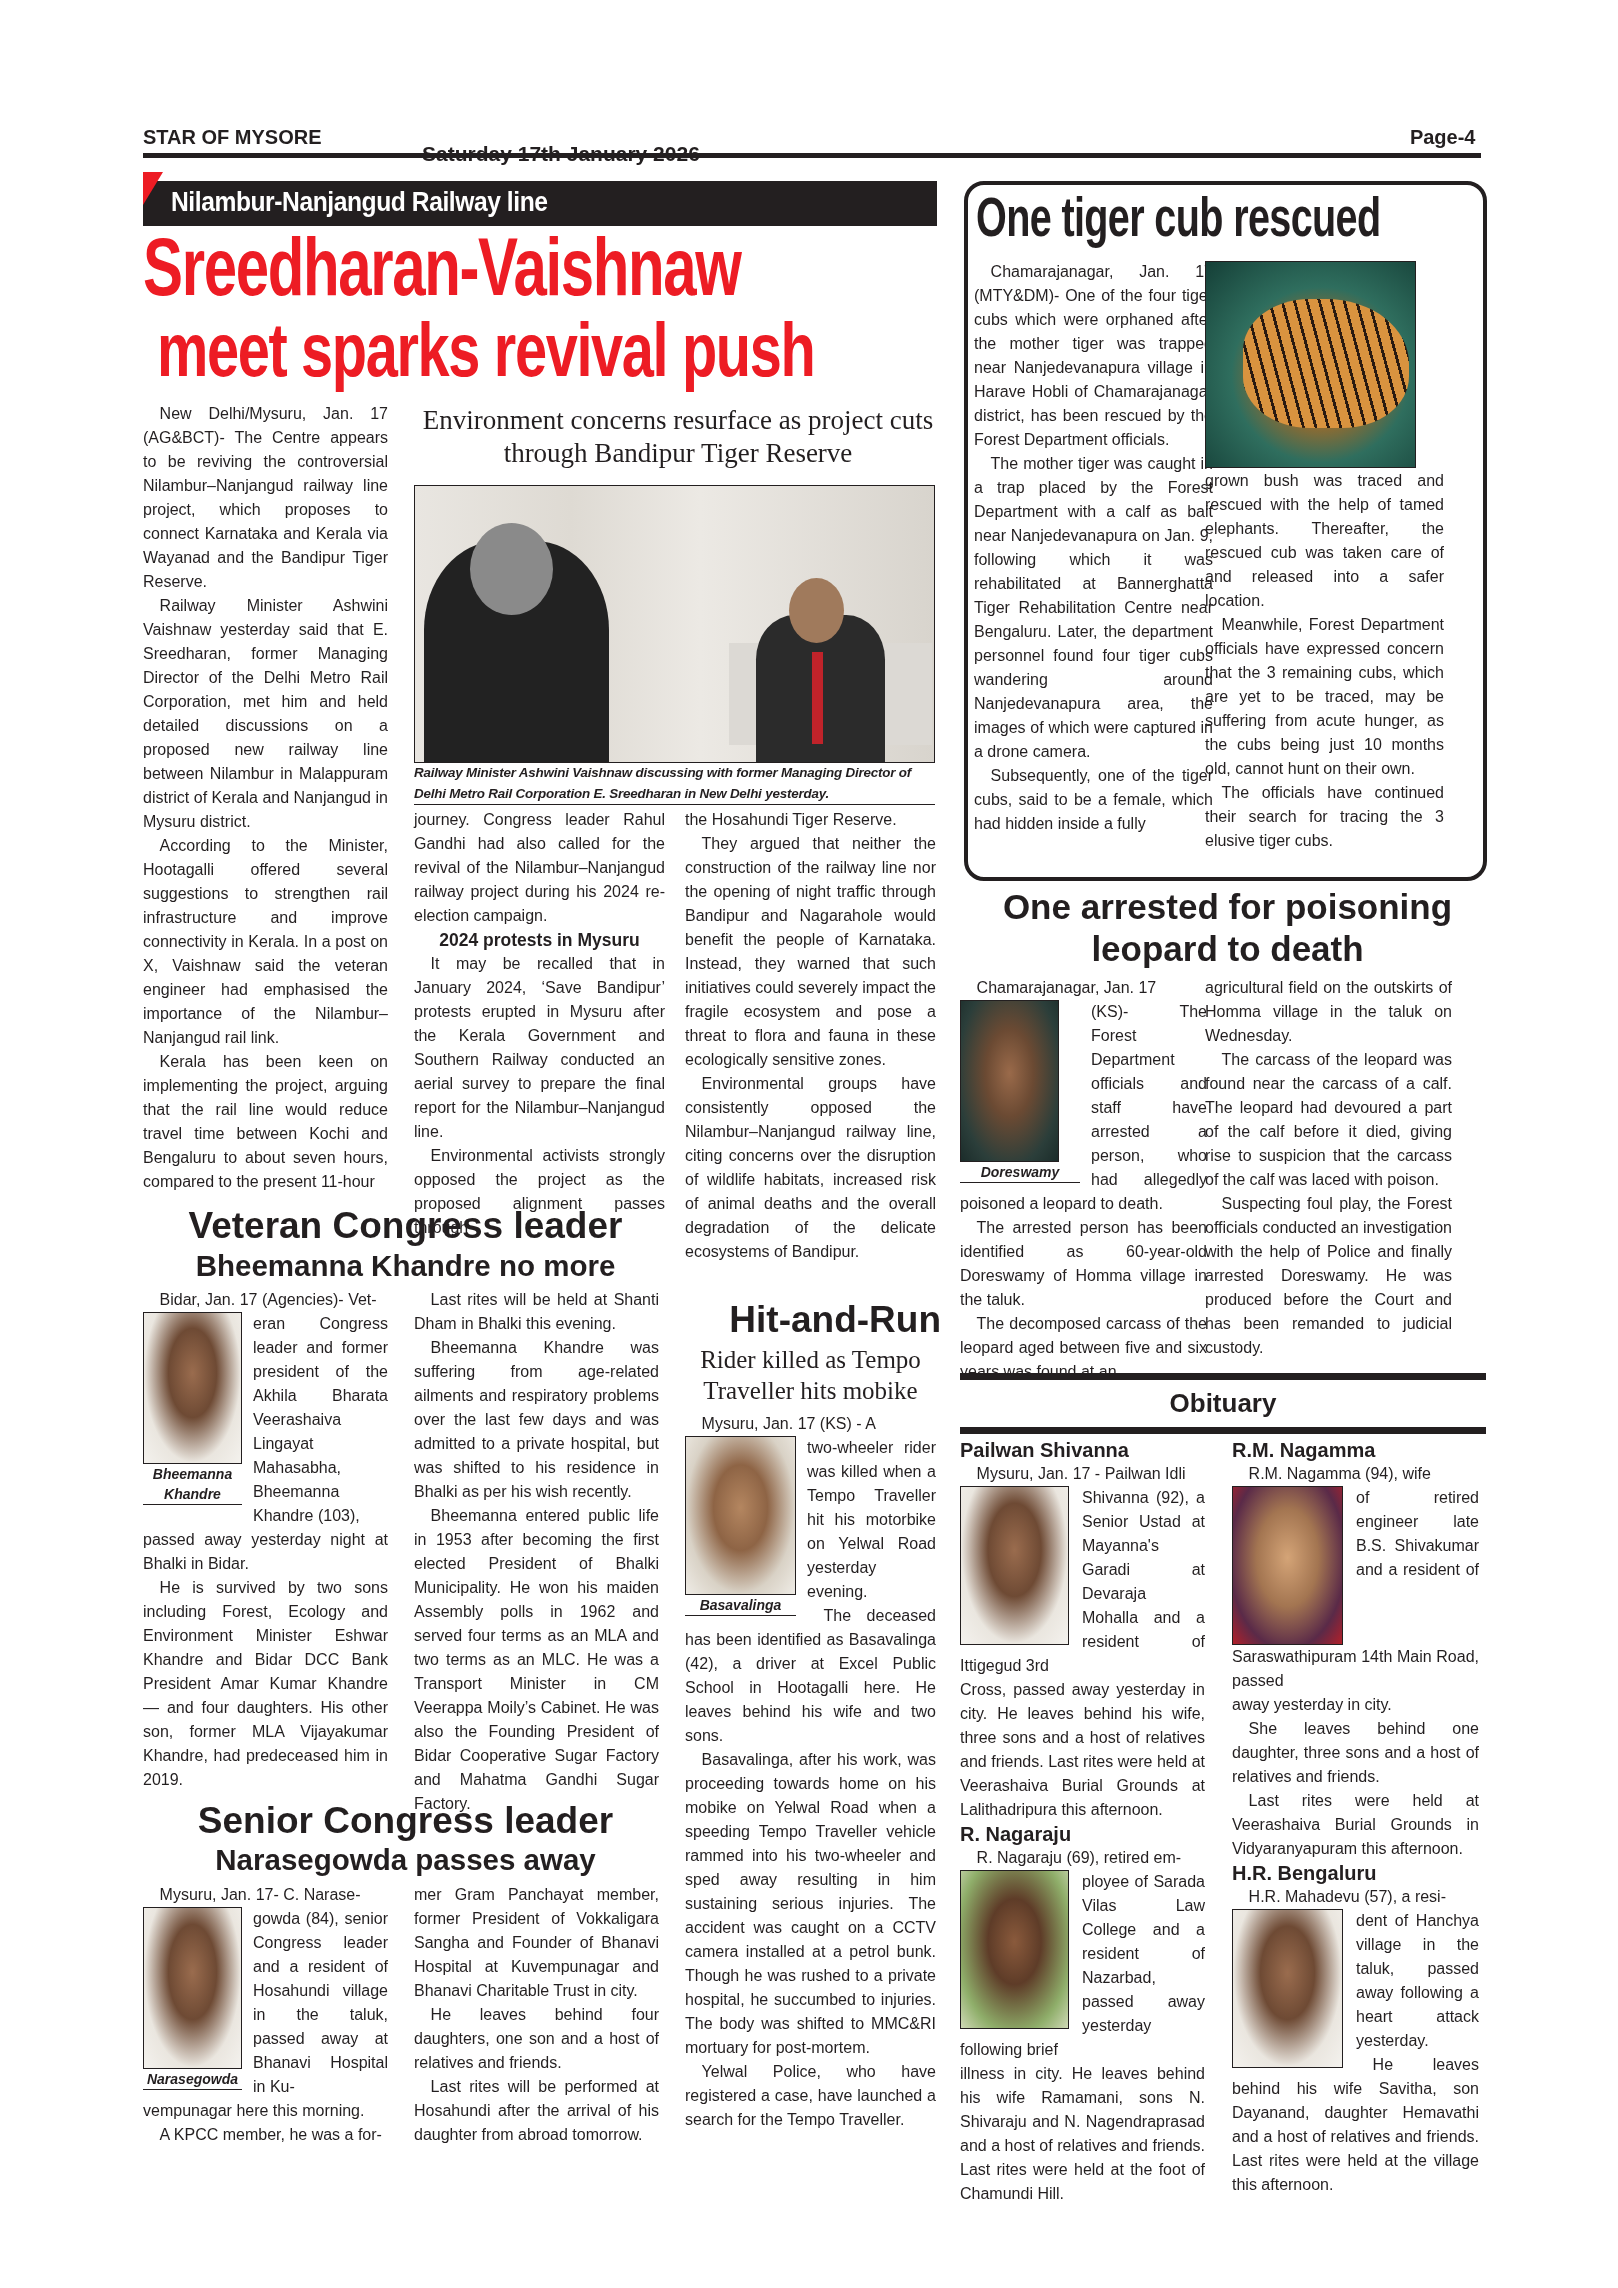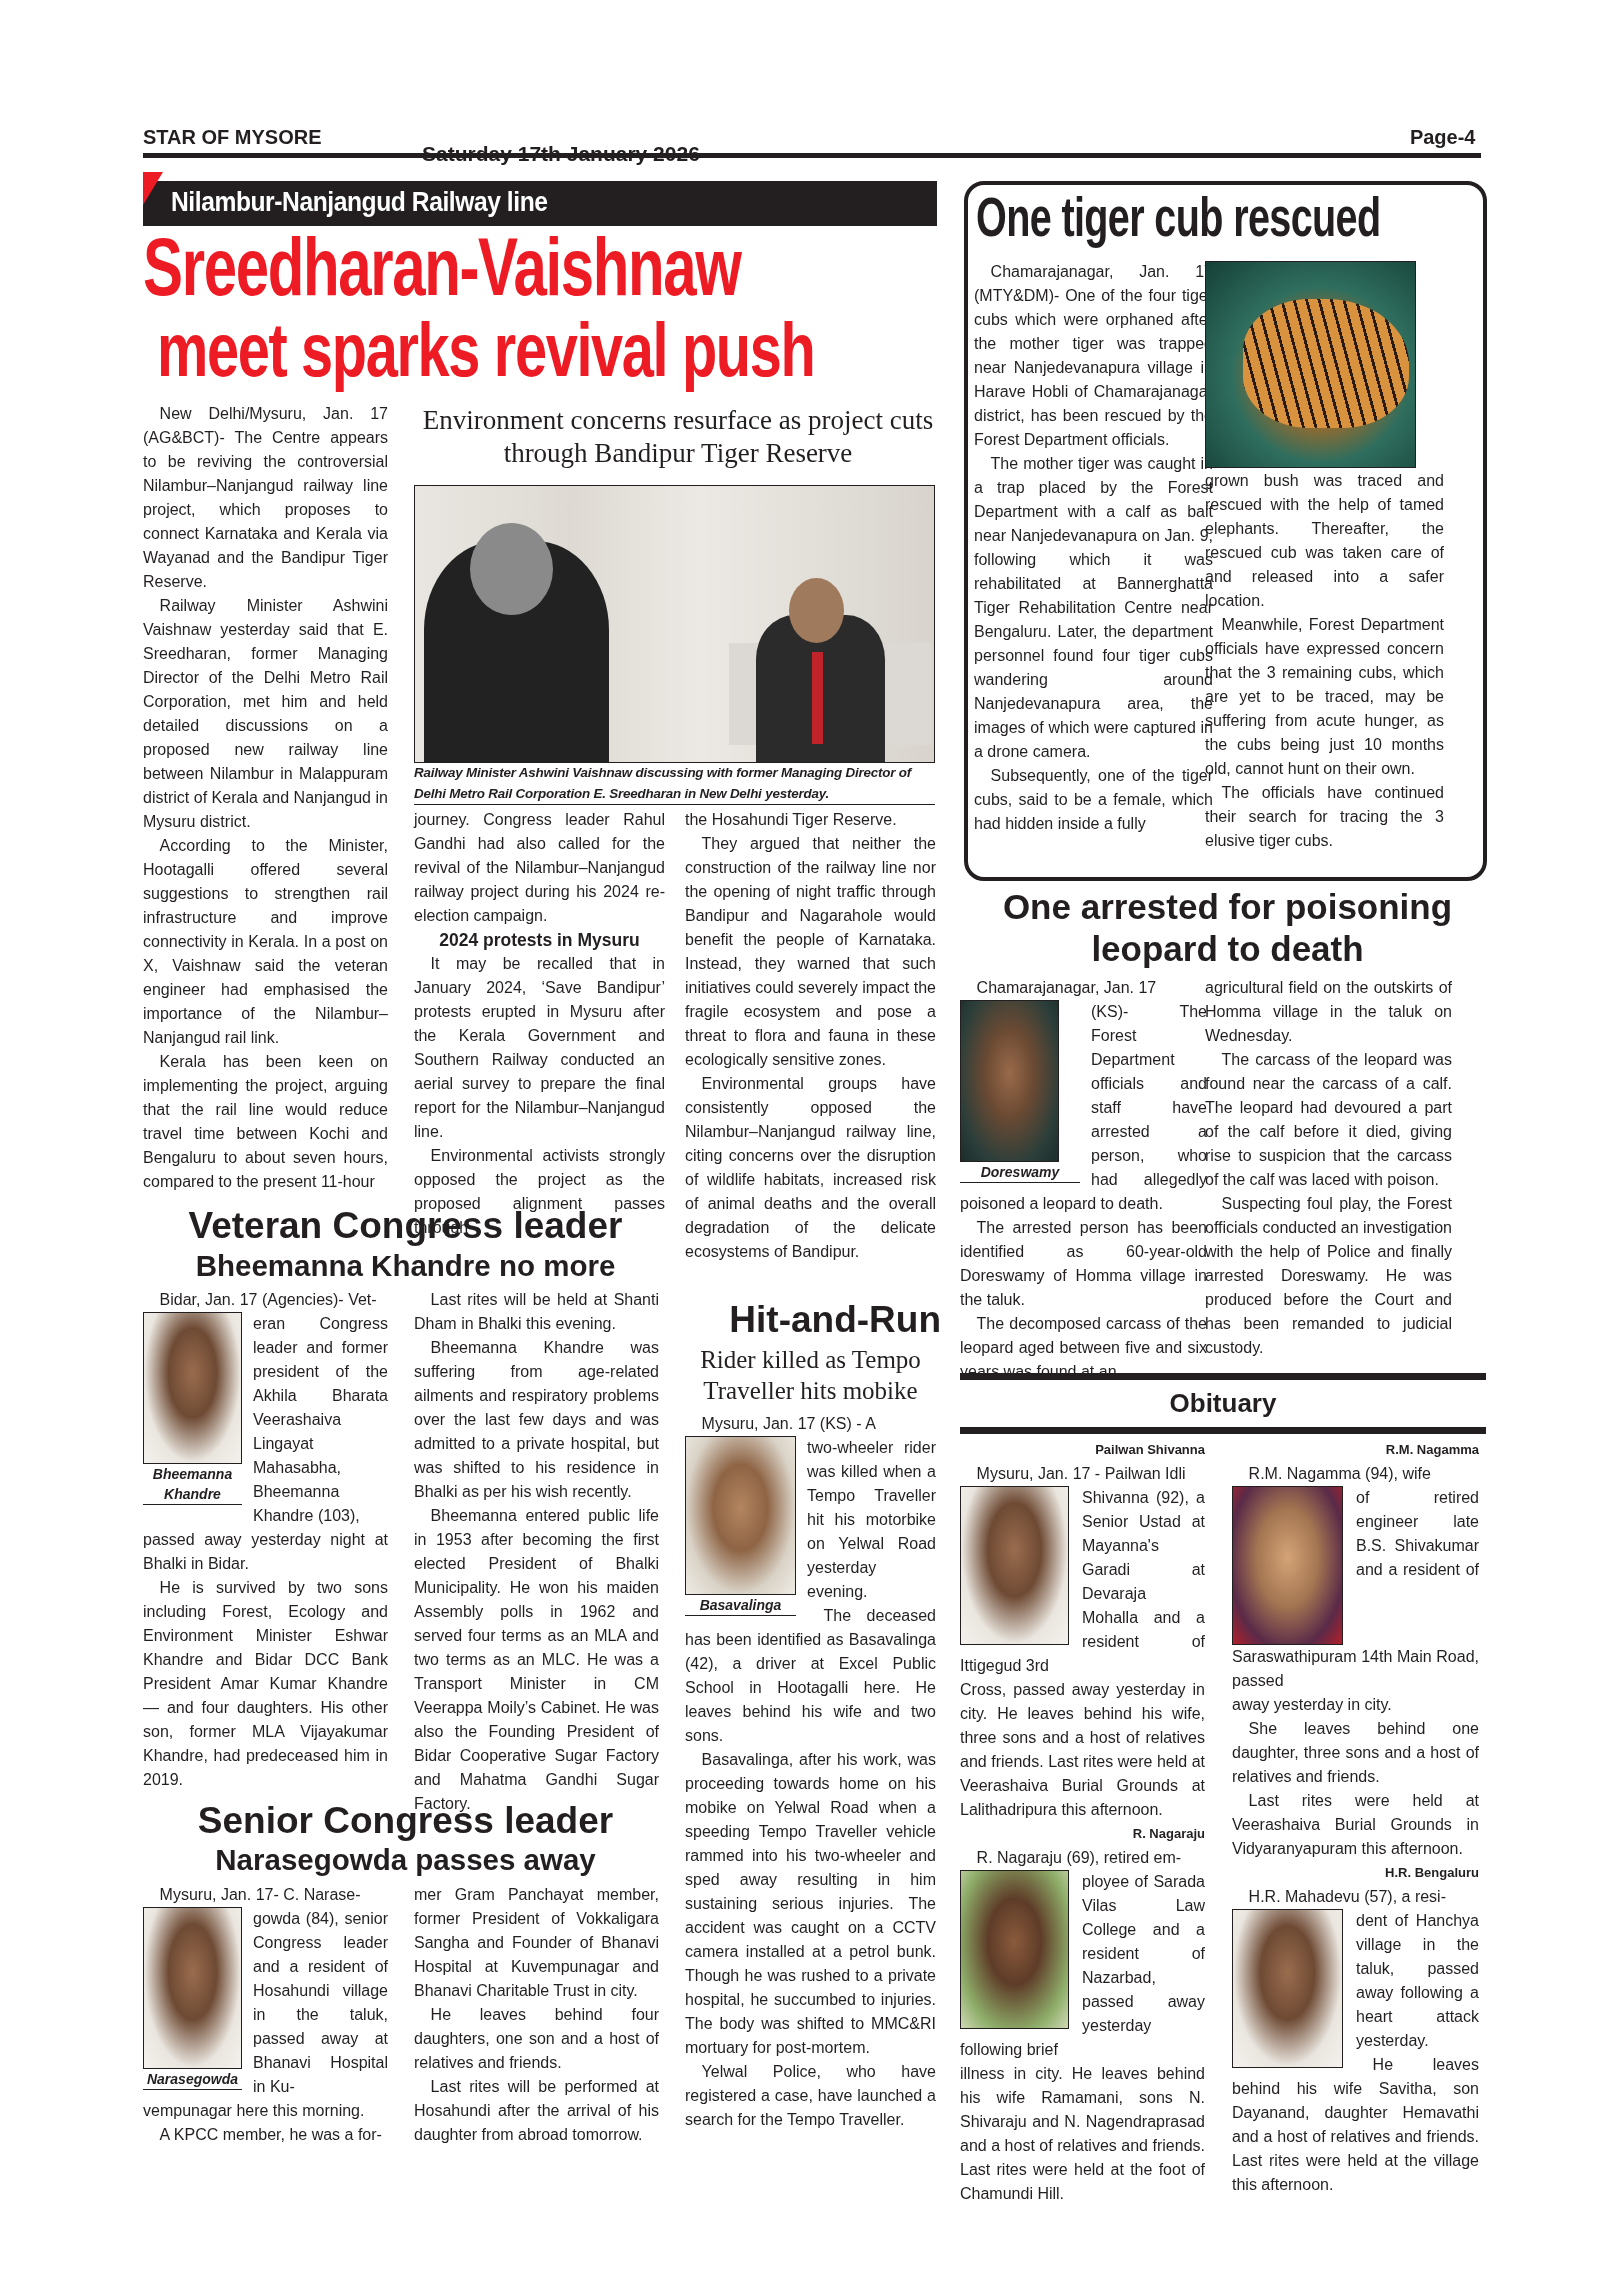--- a/index.html
+++ b/index.html
@@ -21,21 +21,21 @@
 .hl1{top:225px;left:143px;font-size:81px;line-height:85px;letter-spacing:-1.8px;transform:scaleX(.74)}
 .hl2{top:308px;left:157px;font-size:76px;line-height:83px;letter-spacing:-1.8px;transform:scaleX(.76)}
 .subhl{top:404px;left:415px;width:526px;text-align:center;font-family:"Liberation Serif",serif;font-size:27px;line-height:33px}
 .photo{background:#8a8a8a;border:0.9px solid #231f20;overflow:hidden}
 .caption{font-style:italic;font-weight:bold;font-size:13.4px;line-height:21px;letter-spacing:-0.2px;border-bottom:1.4px solid #231f20}
 .box-tiger{top:181px;left:964px;width:523px;height:700px;border:4.6px solid #231f20;border-radius:20px}
 .hl-black{font-weight:bold;white-space:nowrap;transform-origin:left top}
 .sect-hl{font-weight:bold;color:#231f20;text-align:center;white-space:nowrap}
 .namecap{font-weight:bold;font-style:italic;font-size:14px;text-align:center;line-height:20px;border-bottom:1.4px solid #231f20}
 .obit-rule{background:#231f20;height:7.4px}
-.obit-name{font-weight:bold;text-align:right;font-size:13px;line-height:24px}
+.obit-name{font-weight:bold;text-align:left;font-size:20px;line-height:24px}
 .flt{float:left;margin-right:11px}
 .flt-r{float:left;margin-right:13px}
 
 .ph-main{background:linear-gradient(90deg,#e9e6e1 0%,#dedad3 30%,#ece9e4 55%,#d8d4cd 100%)}
 .ph-tiger{background:radial-gradient(ellipse at 55% 55%,#c98a3a 0%,#b06a22 25%,#2f6e5e 55%,#153f37 100%)}
 .ph-face{background:radial-gradient(ellipse at 50% 45%,#b48660 0%,#8e6445 35%,#d9d2c6 70%,#efece6 100%)}
 .ph-face-dark{background:radial-gradient(ellipse at 50% 45%,#9a6a4a 0%,#6b4a33 35%,#2b3e3a 75%,#1b2c2a 100%)}
 .ph-face-warm{background:radial-gradient(ellipse at 50% 45%,#d4a477 0%,#a37551 40%,#5a2a48 75%,#b2202a 100%)}
 .ph-face-green{background:radial-gradient(ellipse at 50% 45%,#8a5a3c 0%,#5e3c28 35%,#8fae6a 75%,#cfd9b6 100%)}
 .ph-face-white{background:radial-gradient(ellipse at 50% 40%,#9a6c4e 0%,#6e4a34 35%,#eae6df 70%,#f4f2ee 100%)}

